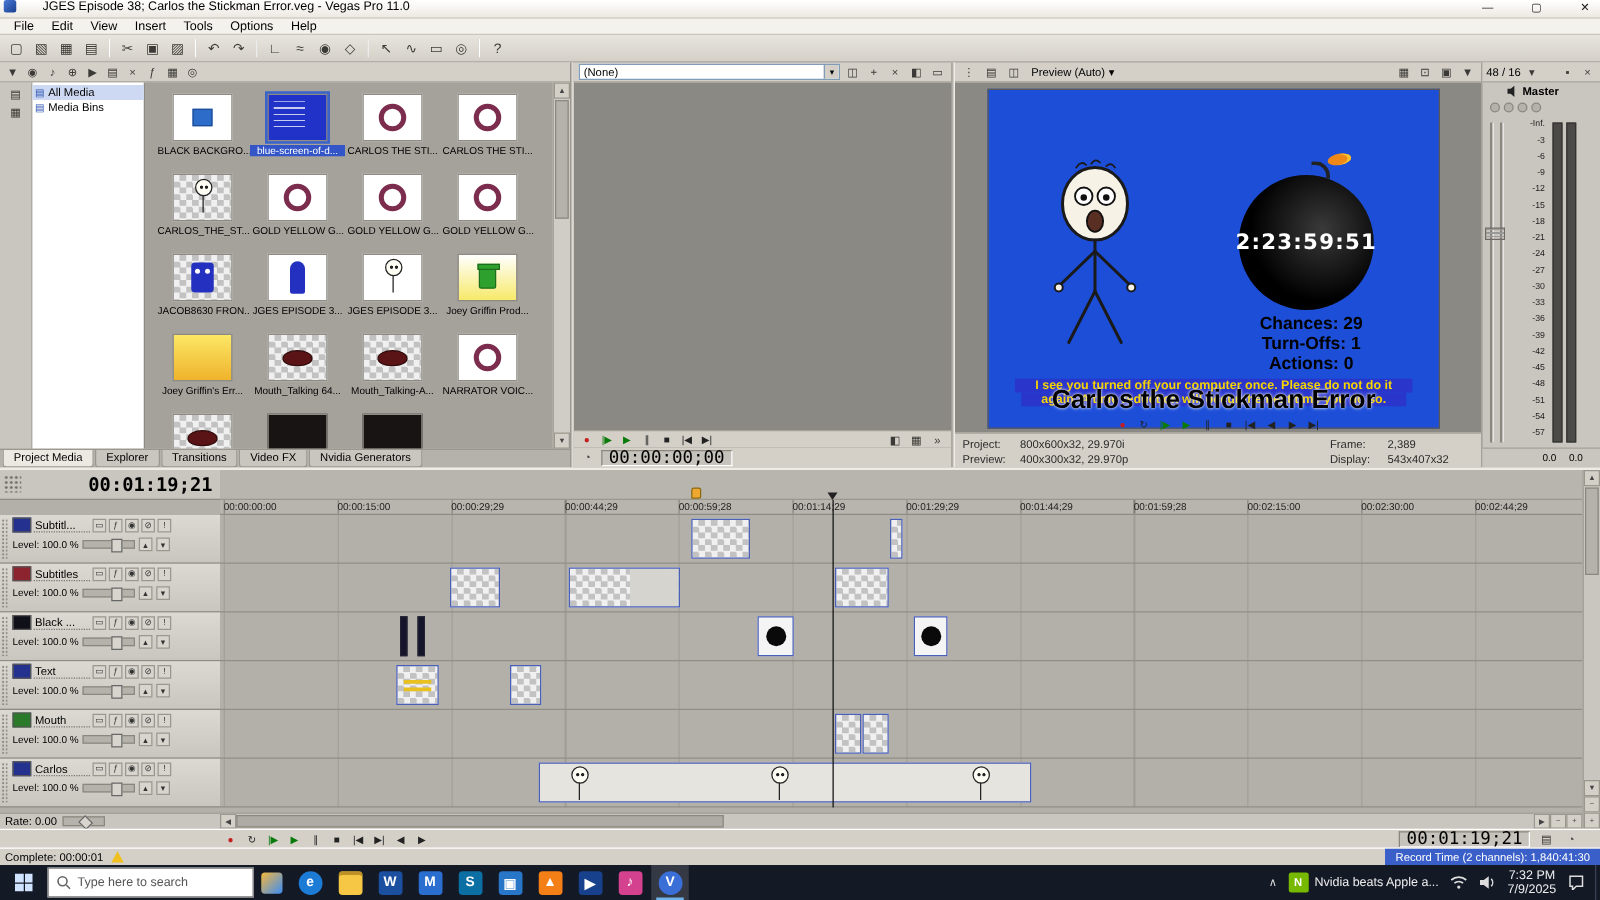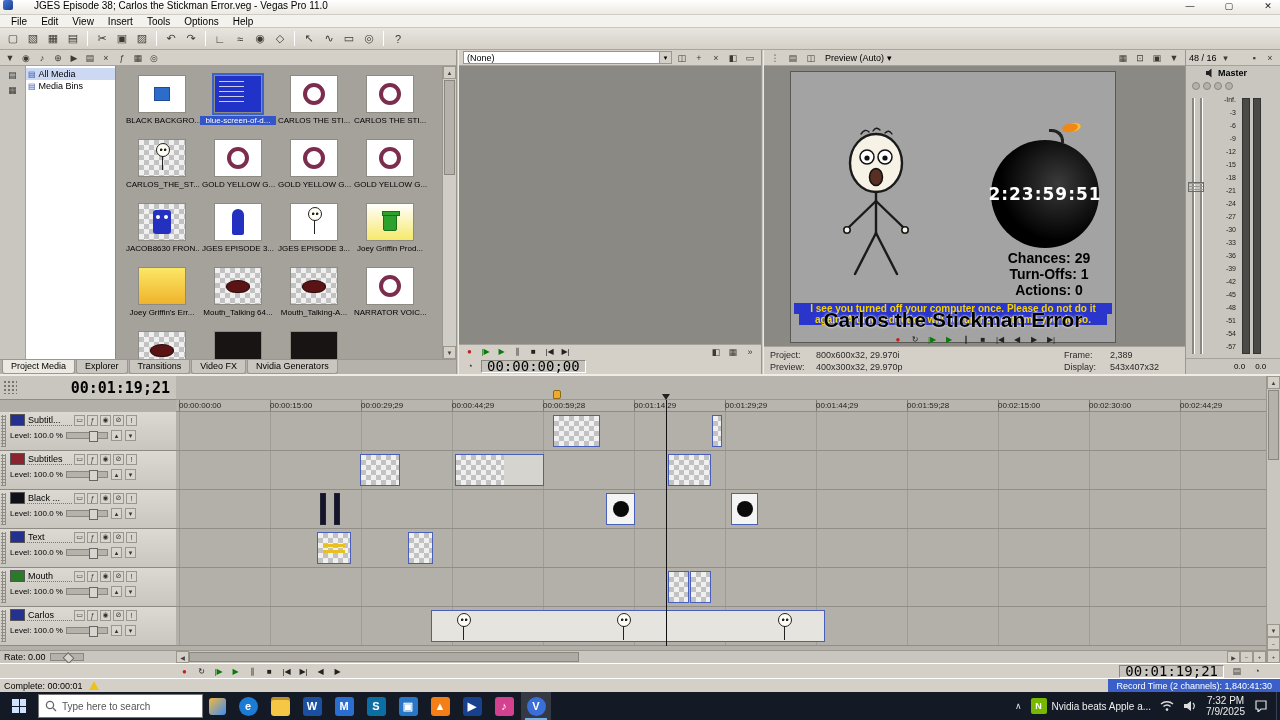--- a/index.html
+++ b/index.html
@@ -72,21 +72,21 @@
   .g-record{color:#c42020;}
   .g-play{color:#0a7a0a;}
   .g-play-from-start{color:#0a7a0a;}
   .fx-time{position:absolute;left:0;right:0;bottom:0;height:16px;background:#d4d0c8;display:flex;align-items:center;gap:4px;padding:0 4px;}
   .tc-box{background:#c6c3bc;border:1px solid #8a877f;border-bottom-color:#fff;border-right-color:#fff;font-family:"DejaVu Sans Mono",monospace;font-size:14px;padding:0 5px;height:13px;display:flex;align-items:center;}
 
   
   #preview-panel{width:421px;position:relative;background:#8b8984;flex:none;}
   .pv-header{position:absolute;left:0;top:0;right:0;height:16px;background:#d4d0c8;border-bottom:1px solid #a5a29b;display:flex;align-items:center;gap:4px;padding:0 4px;font-size:9px;}
   .pv-qual{display:flex;align-items:center;gap:3px;padding:0 3px;}
-  #pv-canvas{position:absolute;left:26px;top:21px;width:326px;height:272px;background:#a3a3a3;overflow:hidden;border:1px solid #5a5855;}
+  #pv-canvas{position:absolute;left:26px;top:21px;width:362px;height:272px;background:#1d4ed8;overflow:hidden;border:1px solid #5a5855;}
   .bomb{position:absolute;left:200px;top:68px;width:108px;height:108px;border-radius:50%;background:radial-gradient(circle at 62% 40%,#3a3a3a,#000 62%);display:flex;align-items:center;justify-content:center;}
   .bomb-fuse{position:absolute;top:-11px;left:58px;width:15px;height:14px;border:3px solid #222;border-bottom:none;border-left:none;border-radius:0 12px 0 0;}
   .bomb-flame{position:absolute;top:-17px;left:71px;width:19px;height:9px;background:#f08818;border-radius:50%;transform:rotate(-10deg);box-shadow:inset -3px 0 0 #f8c030;}
   .bomb-time{font-family:"DejaVu Sans",sans-serif;font-weight:bold;font-size:17px;color:#fff;letter-spacing:1px;}
   .pv-stats{position:absolute;left:160px;top:178px;width:196px;text-align:center;font-weight:bold;font-size:14px;line-height:16px;color:#000;}
   .pv-stats span{display:block;}
   .pv-sub{position:absolute;left:0;right:0;top:231px;text-align:center;line-height:11px;z-index:1;}
   .pv-sub span{display:inline-block;background:#2a35cc;color:#f5d400;font-weight:bold;font-size:10px;padding:0 16px;}
   .pv-title{position:absolute;left:0;right:0;top:236px;text-align:center;font-size:21px;font-weight:bold;color:#000;z-index:2;text-shadow:0 0 3px rgba(255,255,255,.9),0 0 1px rgba(255,255,255,.9);}
   .pv-transport{position:absolute;left:0;right:0;bottom:28px;height:14px;display:flex;align-items:center;justify-content:center;gap:4px;}

